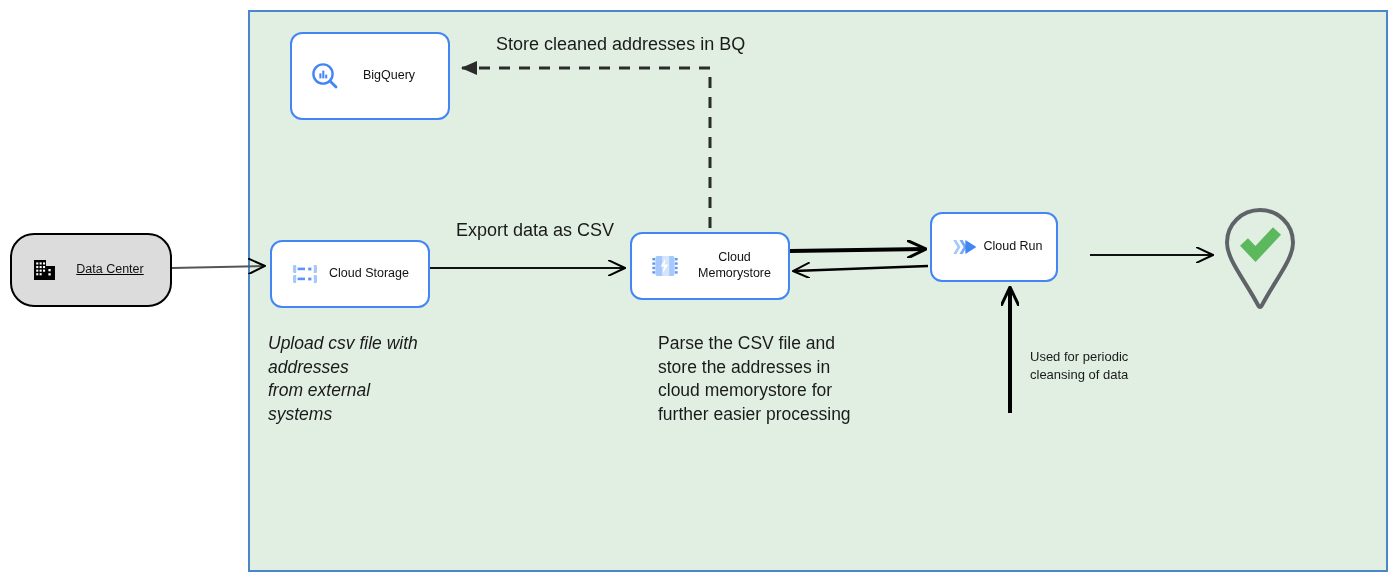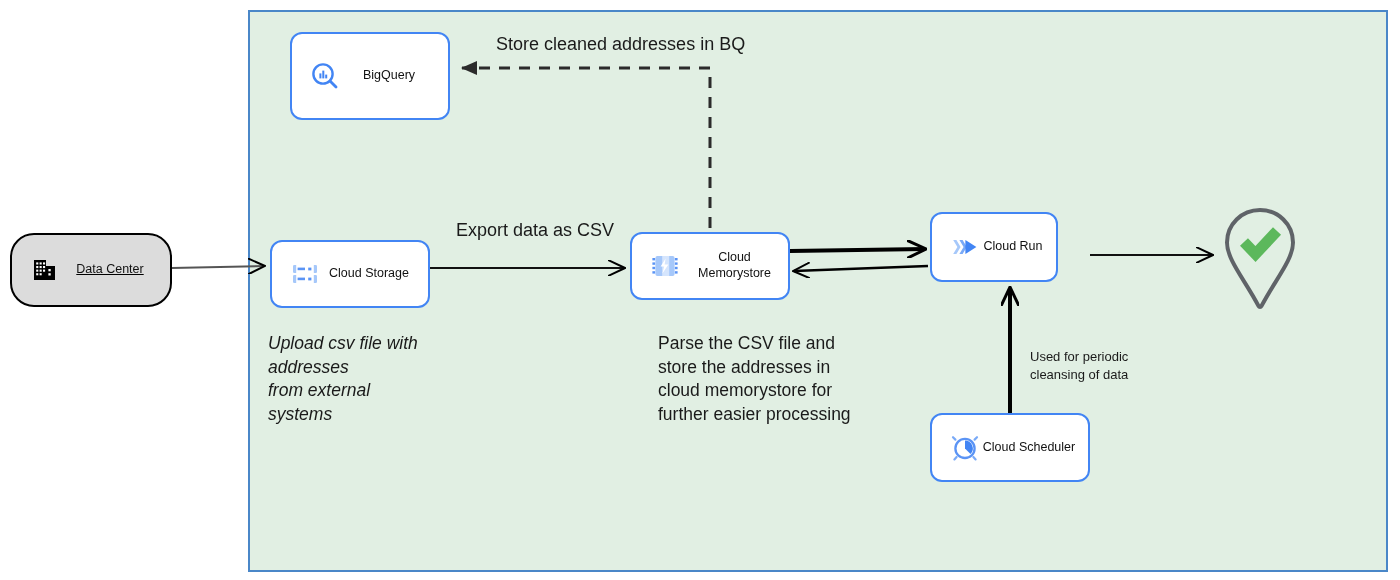--- a/index.html
+++ b/index.html
@@ -220,31 +220,20 @@
     <span class="node-icon">
       <svg width="30" height="30" viewBox="0 0 30 30" aria-hidden="true">
         <path d="M3.2,8 L7.4,15 L3.2,22 L6.4,22 L10.6,15 L6.4,8 z" fill="#a6c8fa"></path>
         <path d="M9.4,8 L13.6,15 L9.4,22 L12.6,22 L16.8,15 L12.6,8 z" fill="#7aaaf7"></path>
         <path d="M15.4,8 L26.4,15 L15.4,22 z" fill="#4285f4"></path>
       </svg>
     </span>
     <span class="node-label">Cloud Run</span>
   </div>
 
-  <div class="node node-gcp" style="left:930px; top:413px; width:160px; height:69px;">
-    <span class="node-icon">
-      <svg width="30" height="30" viewBox="0 0 30 30" aria-hidden="true">
-        <path d="M5.4,6.6 L3.0,4.2 M24.6,6.6 L27.0,4.2" stroke="#7aaaf7" stroke-width="2.2" stroke-linecap="round" fill="none"></path>
-        <path d="M6.6,24 L4.4,26.4 M23.4,24 L25.6,26.4" stroke="#7aaaf7" stroke-width="2.2" stroke-linecap="round" fill="none"></path>
-        <circle cx="15" cy="15.4" r="9.6" fill="none" stroke="#5b94f5" stroke-width="2.3"></circle>
-        <path d="M15,15.4 L15,7.6 A7.8,7.8 0 0 1 20.5,20.9 z" fill="#4285f4"></path>
-      </svg>
-    </span>
-    <span class="node-label">Cloud Scheduler</span>
-  </div>
 
   <div class="pin-wrap" style="left:1220px; top:206px; width:80px; height:106px;">
     <svg width="80" height="106" viewBox="0 0 80 106" aria-hidden="true">
       <path d="M40,4 C21.6,4 7,18.4 7,36.4 C7,54 25,74 38.6,100.2 C39.2,101.4 40.8,101.4 41.4,100.2
                C55,74 73,54 73,36.4 C73,18.4 58.4,4 40,4 z" fill="none" stroke="#5f6368" stroke-width="4"></path>
       <path d="M24,36 L35.5,48 L57,25" fill="none" stroke="#5cb85c" stroke-width="11" stroke-linecap="butt" stroke-linejoin="miter"></path>
     </svg>
   </div>
 
   <div class="edge-label" style="left:496px; top:32px; width:420px;">Store cleaned addresses in BQ</div>

